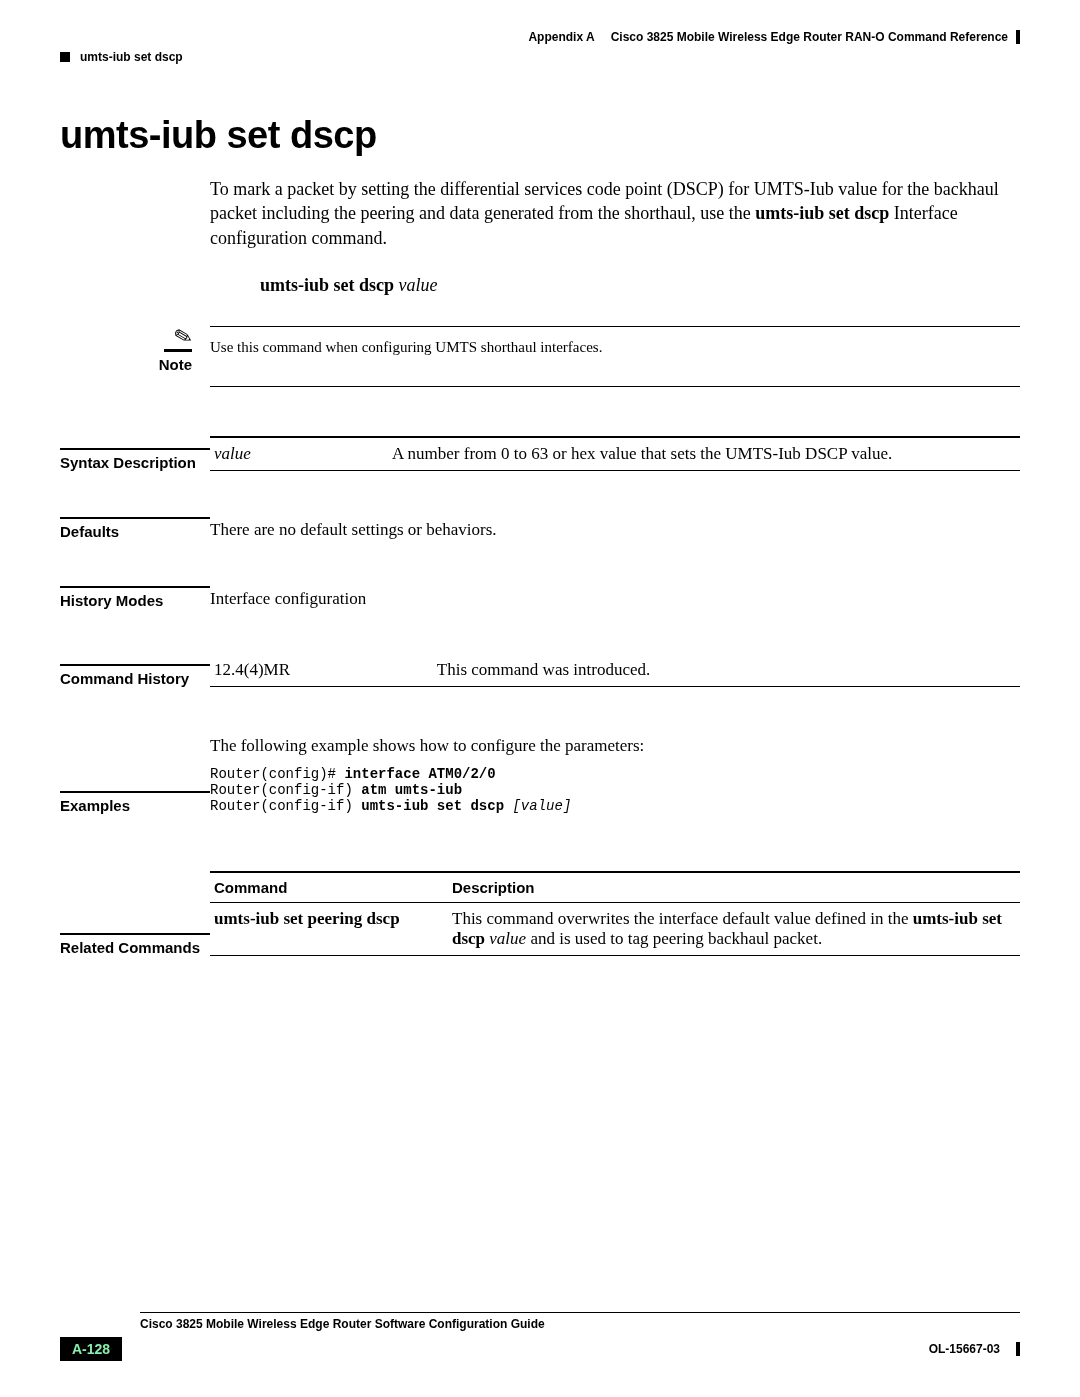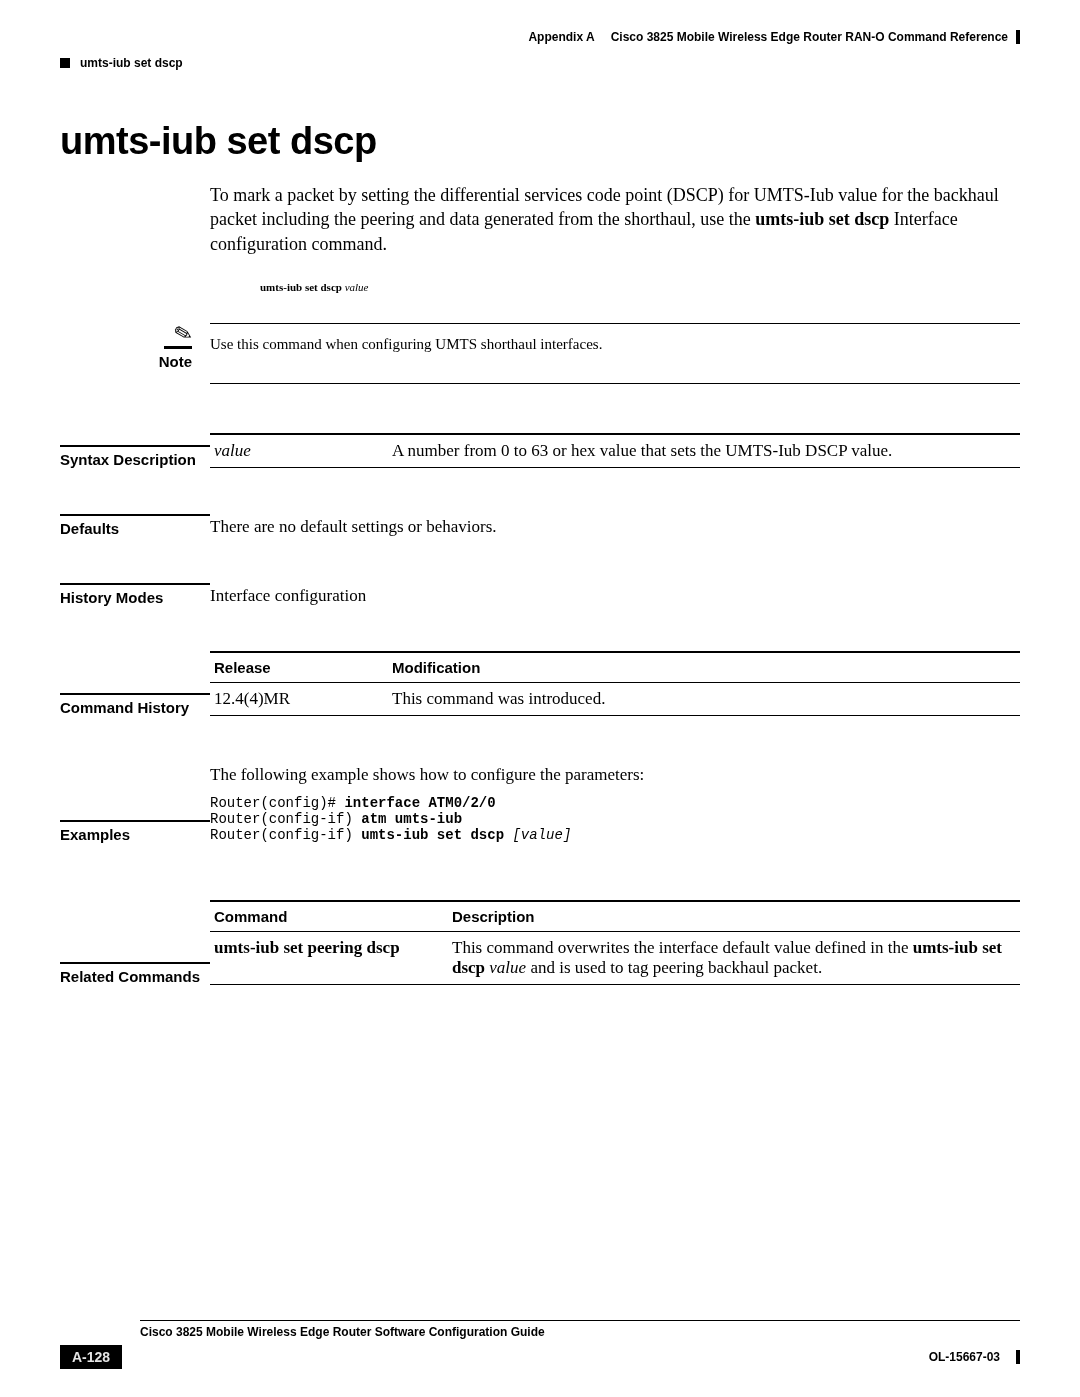--- a/index.html
+++ b/index.html
@@ -17,21 +17,21 @@
     position: relative;
   }
   .top-header {
     display: flex;
     justify-content: flex-end;
     font-family: Arial, Helvetica, sans-serif;
     font-size: 12px;
     font-weight: bold;
     border-right: 4px solid #000;
     padding-right: 8px;
-    margin-bottom: 12px;
+    margin-bottom: 6px;
   }
   .top-header .appendix {
     margin-right: 16px;
   }
   .running-head {
     font-family: Arial, Helvetica, sans-serif;
     font-size: 12px;
     font-weight: bold;
     display: flex;
     align-items: center;
@@ -54,21 +54,21 @@
     margin-left: 150px;
   }
   .intro {
     font-size: 18px;
     line-height: 1.35;
     margin-bottom: 25px;
   }
   .intro .cmd-bold, .bold { font-weight: bold; }
   .syntax-line {
     margin-left: 50px;
-    font-size: 11px;
+    font-size: 18px;
     margin-bottom: 30px;
   }
   .syntax-line .cmd { font-weight: bold; }
   .syntax-line .arg { font-style: italic; }
 
   .section {
     display: flex;
     align-items: flex-end;
     margin-bottom: 45px;
     font-size: 17px;
@@ -164,21 +164,21 @@
     font-size: 14px;
     margin: 10px 0 0 0;
     white-space: pre;
   }
   pre.code .b { font-weight: bold; }
   pre.code .i { font-style: italic; }
 
   
   .footer {
     position: absolute;
-    bottom: 28px;
+    bottom: 36px;
     left: 60px;
     right: 60px;
   }
   .footer-rule {
     border-top: 1px solid #000;
     margin-left: 80px;
     margin-bottom: 4px;
   }
   .footer-title {
     font-family: Arial, Helvetica, sans-serif;
@@ -187,21 +187,21 @@
     margin-left: 80px;
     margin-bottom: 6px;
   }
   .footer-bar {
     display:flex;
     align-items:center;
     justify-content:space-between;
   }
   .page-num-box {
     background:#000;
-    color:#e5e5e5;
+    color:#86efac;
     font-family: Arial, Helvetica, sans-serif;
     font-weight:bold;
     font-size:14px;
     padding:4px 12px;
   }
   .doc-id {
     font-family: Arial, Helvetica, sans-serif;
     font-size: 12px;
     font-weight: bold;
     border-right: 4px solid #000;
@@ -271,24 +271,20 @@
   </div>
 
   <div class="section">
     <div class="section-label" style="border-top:none; padding-top:6px; position:relative;">
       <span style="display:block; border-top:2px solid #000; position:absolute; top:0; left:0; right:0;"></span>
       <span>Command History</span>
     </div>
     <div class="section-body" style="padding-top:0">
       <table class="hist-table">
         <tbody>
-            <tr>
-          <th style="width:170px">Release</th>
-          <th>Modification</th>
-        </tr>
         <tr>
           <td>12.4(4)MR</td>
           <td>This command was introduced.</td>
         </tr>
       </tbody>
         </table>
     </div>
   </div>
 
   <div class="section">

